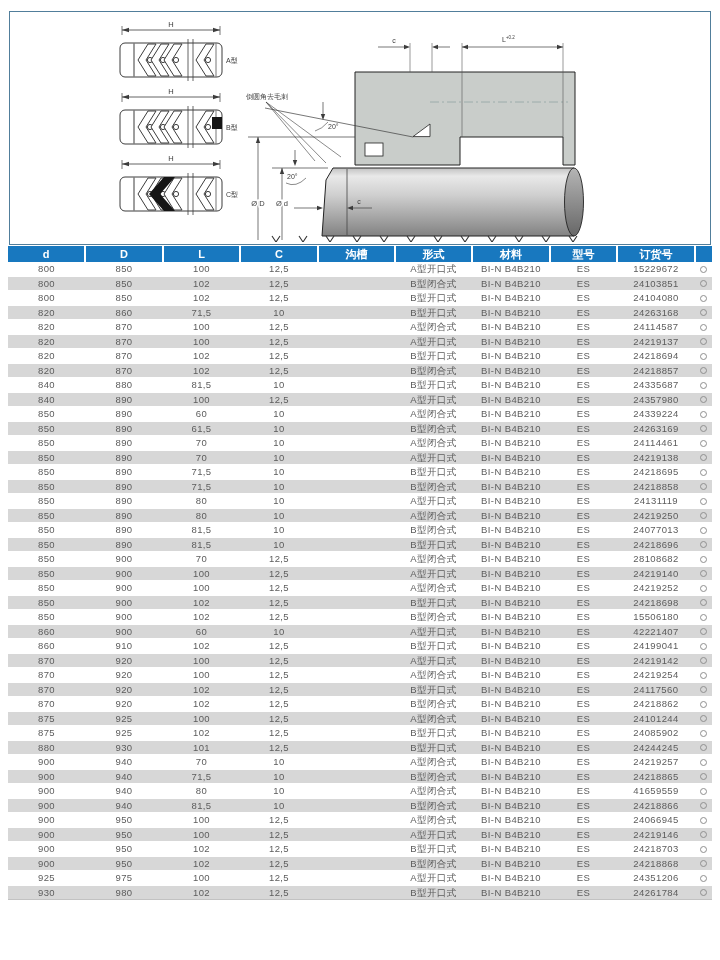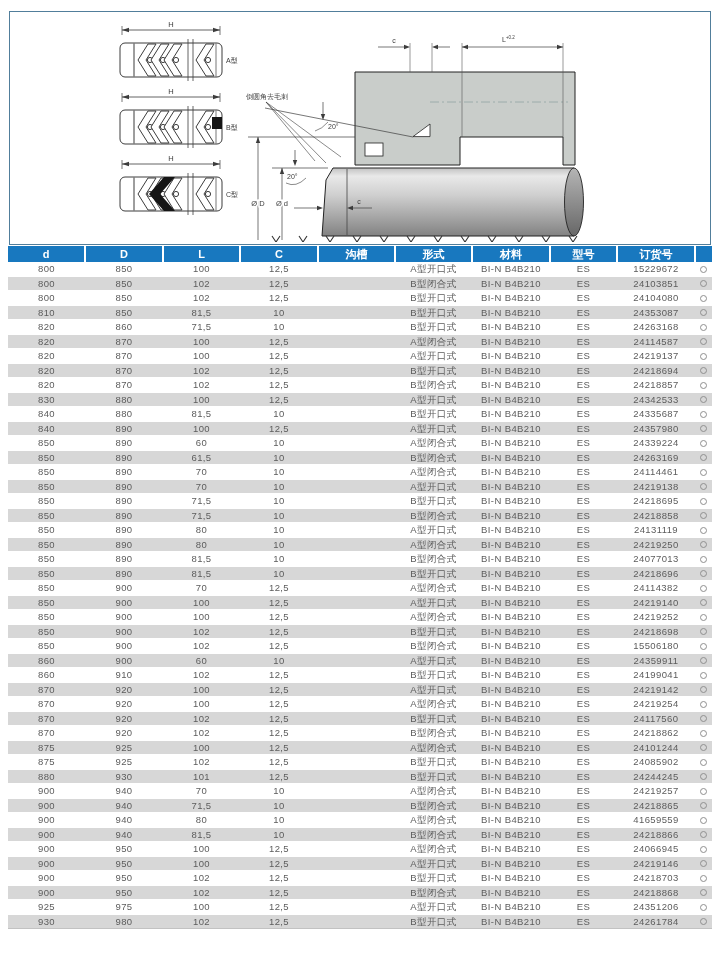--- a/index.html
+++ b/index.html
@@ -233,32 +233,20 @@
           <td>102</td>
           <td>12,5</td>
           <td></td>
           <td>B型开口式</td>
           <td>BI-N B4B210</td>
           <td>ES</td>
           <td>24104080</td>
           <td><span class="mark"></span></td>
         </tr>
         <tr>
-          <td>810</td>
-          <td>850</td>
-          <td>81,5</td>
-          <td>10</td>
-          <td></td>
-          <td>B型开口式</td>
-          <td>BI-N B4B210</td>
-          <td>ES</td>
-          <td>24353087</td>
-          <td><span class="mark"></span></td>
-        </tr>
-        <tr>
           <td>820</td>
           <td>860</td>
           <td>71,5</td>
           <td>10</td>
           <td></td>
           <td>B型开口式</td>
           <td>BI-N B4B210</td>
           <td>ES</td>
           <td>24263168</td>
           <td><span class="mark"></span></td>
@@ -305,32 +293,20 @@
           <td>102</td>
           <td>12,5</td>
           <td></td>
           <td>B型闭合式</td>
           <td>BI-N B4B210</td>
           <td>ES</td>
           <td>24218857</td>
           <td><span class="mark"></span></td>
         </tr>
         <tr>
-          <td>830</td>
-          <td>880</td>
-          <td>100</td>
-          <td>12,5</td>
-          <td></td>
-          <td>A型开口式</td>
-          <td>BI-N B4B210</td>
-          <td>ES</td>
-          <td>24342533</td>
-          <td><span class="mark"></span></td>
-        </tr>
-        <tr>
           <td>840</td>
           <td>880</td>
           <td>81,5</td>
           <td>10</td>
           <td></td>
           <td>B型开口式</td>
           <td>BI-N B4B210</td>
           <td>ES</td>
           <td>24335687</td>
           <td><span class="mark"></span></td>
@@ -469,21 +445,21 @@
         </tr>
         <tr>
           <td>850</td>
           <td>900</td>
           <td>70</td>
           <td>12,5</td>
           <td></td>
           <td>A型闭合式</td>
           <td>BI-N B4B210</td>
           <td>ES</td>
-          <td>24114382</td>
+          <td>28108682</td>
           <td><span class="mark"></span></td>
         </tr>
         <tr>
           <td>850</td>
           <td>900</td>
           <td>100</td>
           <td>12,5</td>
           <td></td>
           <td>A型开口式</td>
           <td>BI-N B4B210</td>
@@ -529,21 +505,21 @@
         </tr>
         <tr>
           <td>860</td>
           <td>900</td>
           <td>60</td>
           <td>10</td>
           <td></td>
           <td>A型开口式</td>
           <td>BI-N B4B210</td>
           <td>ES</td>
-          <td>24359911</td>
+          <td>42221407</td>
           <td><span class="mark"></span></td>
         </tr>
         <tr>
           <td>860</td>
           <td>910</td>
           <td>102</td>
           <td>12,5</td>
           <td></td>
           <td>B型开口式</td>
           <td>BI-N B4B210</td>

